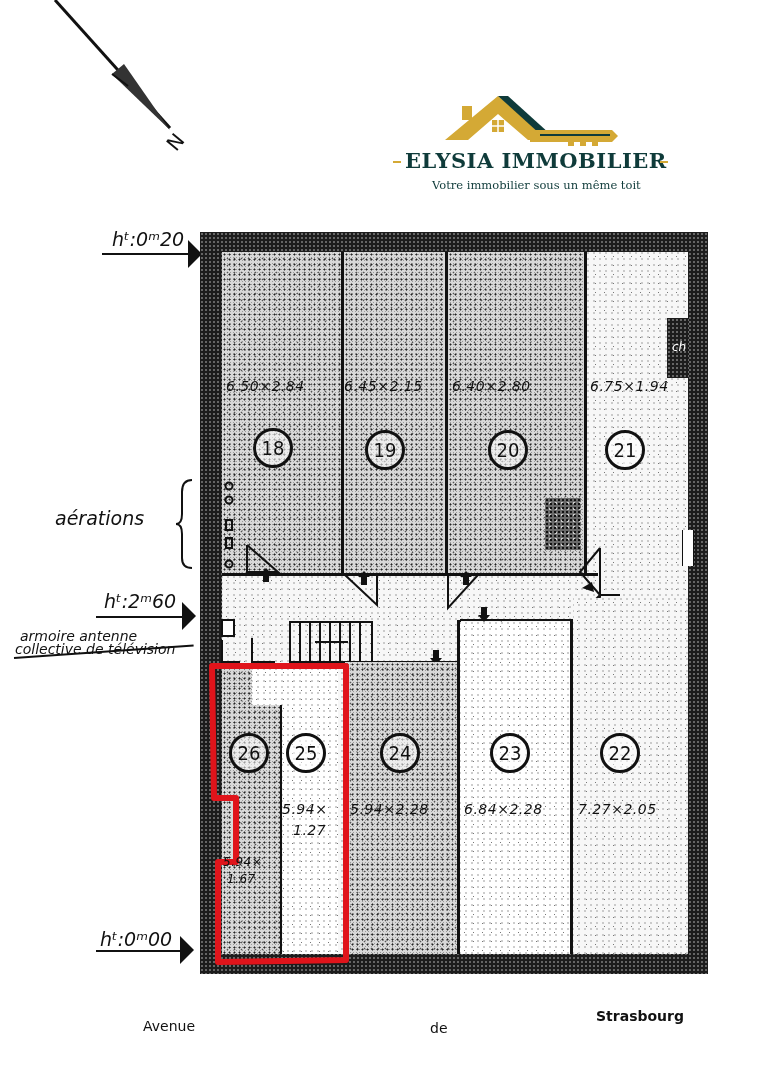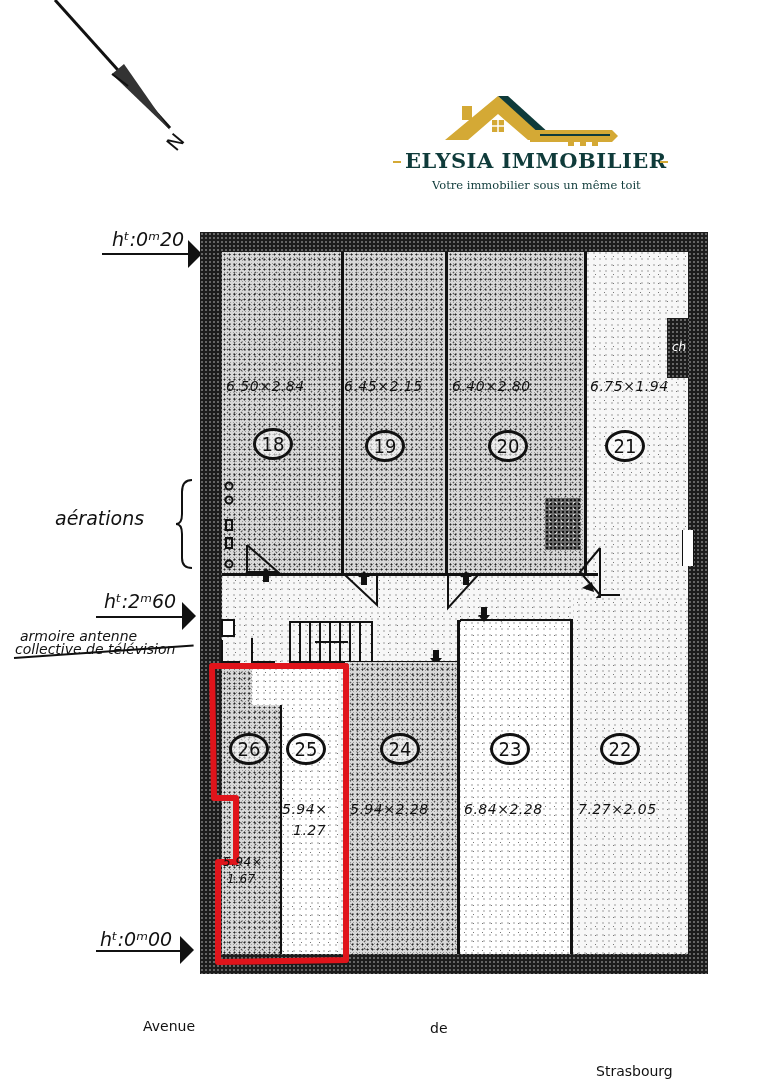--- a/index.html
+++ b/index.html
@@ -29,21 +29,21 @@
       radial-gradient(#777 0.6px, transparent 1px),
       radial-gradient(#aaa 0.5px, transparent 1px);
     background-size: 9px 9px, 6px 6px;
     background-position: 0 0, 3px 4px;
   }
   .wall { background: #1c1c1c;
     background-image: radial-gradient(#666 0.7px, transparent 1.1px);
     background-size: 4px 4px; }
   .divider { background: #111; }
   .room-num {
-    position: absolute; width: 40px; height: 32px; border: 3px solid #111;
+    position: absolute; width: 40px; height: 40px; border: 3px solid #111;
     border-radius: 50%; background: rgba(255,255,255,0.55);
     display: flex; align-items: center; justify-content: center;
     font-family: "DejaVu Sans Condensed", "DejaVu Sans", sans-serif;
     font-size: 20px; color: #111; box-sizing: border-box;
   }
   .dim {
     position: absolute; font-style: italic; font-size: 14px; color: #111;
     font-family: "DejaVu Sans", sans-serif; white-space: nowrap; letter-spacing: 0.5px;
   }
   .annot { position: absolute; font-style: italic; color: #111;
@@ -200,13 +200,13 @@
 <div class="dim" style="left:578px;top:801px;">7.27×2.05</div>
 <div class="dim" style="left:464px;top:801px;">6.84×2.28</div>
 <div class="dim" style="left:350px;top:801px;">5.94×2.28</div>
 <div class="dim" style="left:282px;top:801px;">5.94×</div>
 <div class="dim" style="left:293px;top:822px;">1.27</div>
 <div class="dim" style="left:223px;top:855px;font-size:12px;">5.94×</div>
 <div class="dim" style="left:227px;top:872px;font-size:12px;">1.67</div>
 
 <div class="street" style="left:143px;top:1018px;">Avenue</div>
 <div class="street" style="left:410px;top:1020px;margin-left:20px;">de</div>
-<div class="street" style="left:596px;top:1063px;">Strasbourg</div>
+<div class="street" style="left:596px;top:1008px;font-weight:bold;">Strasbourg</div>
 
 </body></html>

